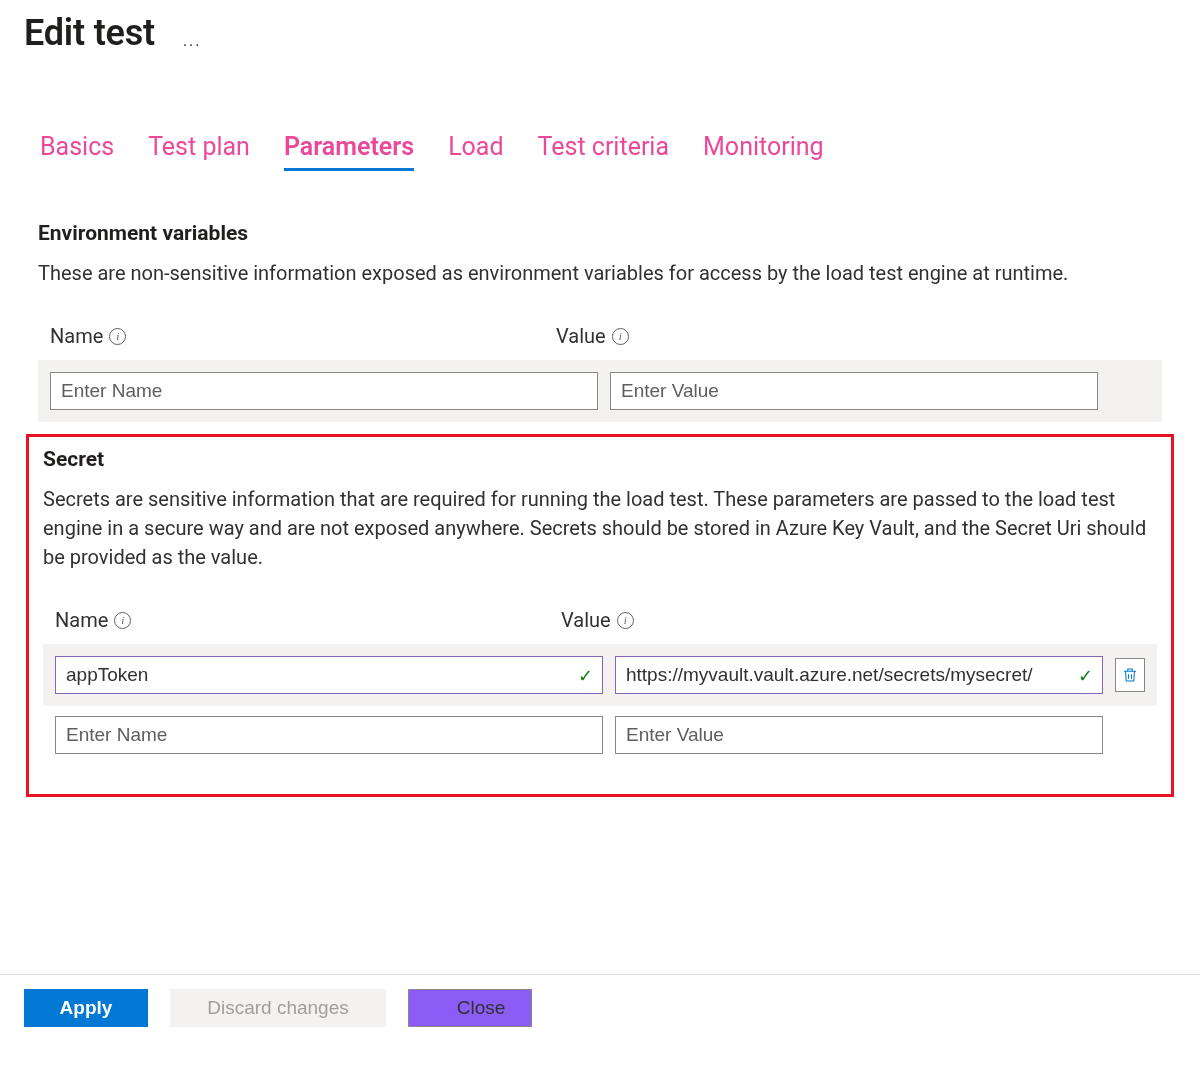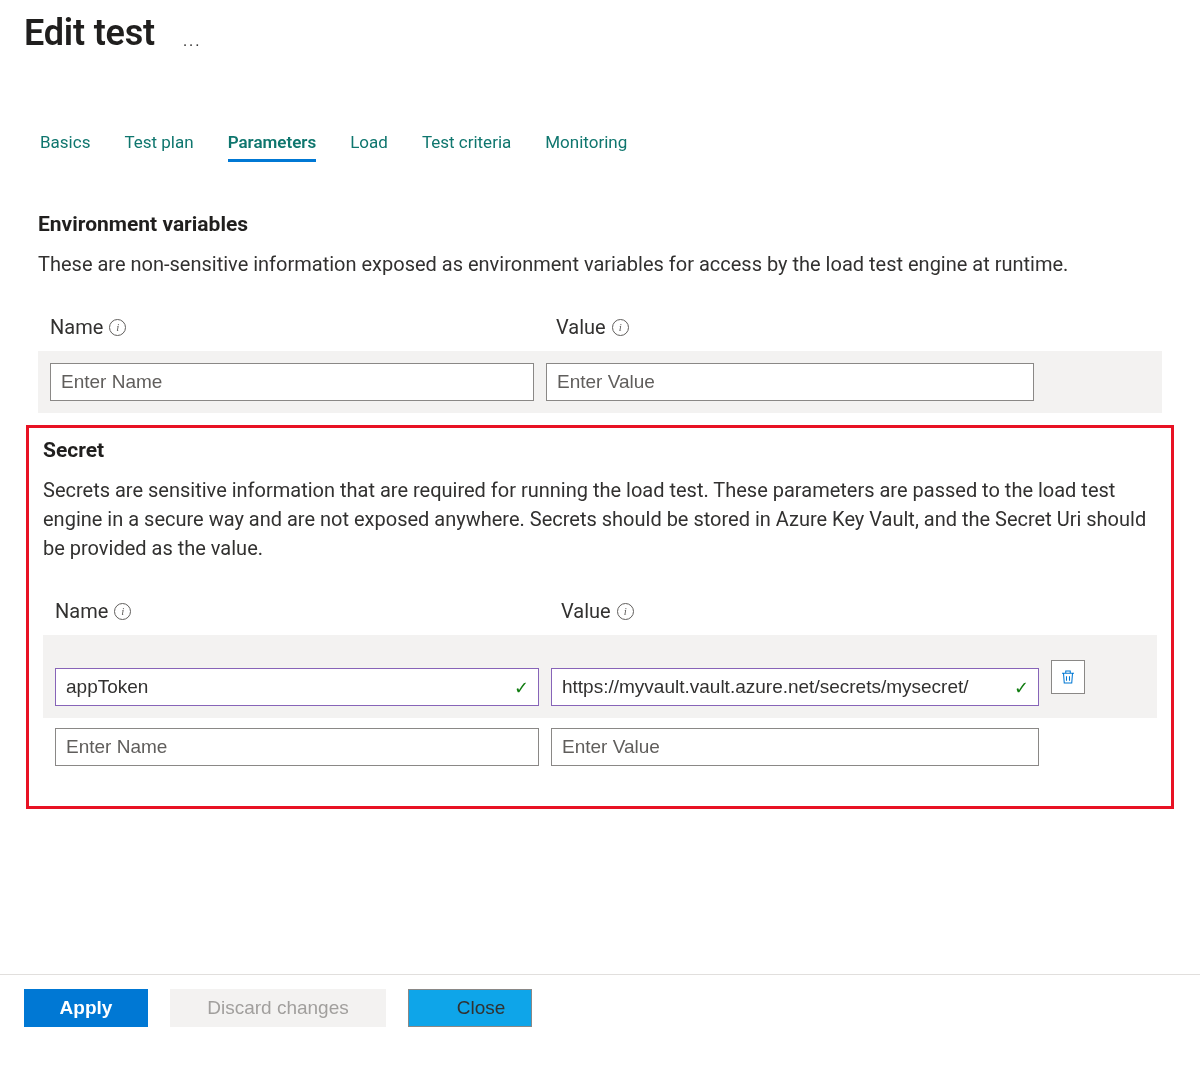--- a/index.html
+++ b/index.html
@@ -13,21 +13,21 @@
       padding: 0;
     }
     .page {
       padding: 8px 24px 0 24px;
     }
     .title-row { display: flex; align-items: flex-end; gap: 28px; margin-bottom: 78px; margin-top: 4px; }
     .page-title { font-size: 36px; font-weight: 600; color: #201f1e; letter-spacing: -0.2px; }
     .more-dots { font-size: 16px; color: #323130; letter-spacing: 2px; cursor: pointer; line-height: 1; padding-top: 8px; }
 
     .tabs { display: flex; gap: 34px; padding: 0 16px; border-bottom: none; margin-bottom: 50px; }
-    .tab { font-size: 17px; color: #0f766e; padding-bottom: 10px; cursor: pointer; }
+    .tab { font-size: 25px; color: #ec4899; padding-bottom: 10px; cursor: pointer; }
     .tab.active { font-weight: 600; border-bottom: 3px solid #0078d4; padding-bottom: 7px; }
 
     .section { margin-bottom: 12px; padding: 0 14px; }
     .section-title { font-size: 21px; font-weight: 700; margin-bottom: 14px; color: #201f1e; }
     .section-desc { font-size: 20px; color: #323130; line-height: 1.45; margin-bottom: 36px; }
 
     .table-header { display: flex; padding: 0 12px 12px 12px; }
     .col { display: flex; align-items: center; gap: 6px; font-size: 20px; font-weight: 400; }
     .col.name-col { width: 506px; }
     .col.value-col { flex: 1; }
@@ -37,42 +37,42 @@
       cursor: default;
     }
 
     .row-band { background: #f3f2f1; padding: 12px 12px; display: flex; gap: 12px; align-items: center; }
     .row-band.plain { background: transparent; padding: 10px 12px; }
     .input {
       height: 38px; border: 1px solid #8a8886; background: #fff;
       font-size: 19px; padding: 4px 10px; outline: none; color: #323130;
     }
     .input::placeholder { color: #605e5c; }
-    .input.name { width: 484px; }
+    .input.name { width: 548px; }
     .input.value { width: 488px; }
     .input.validated { border: 1px solid #8764b8; padding-right: 34px; }
-    .valid-wrap { position: relative; display: inline-block; margin-top: 21px; }
+    .valid-wrap { position: relative; display: inline-block; }
     .check { position: absolute; right: 10px; top: 50%; transform: translateY(-50%); color: #107c10; font-size: 18px; pointer-events: none; }
 
     .delete-btn {
       width: 34px; height: 34px; border: 1px solid #8a8886; background: #fff;
       display: inline-flex; align-items: center; justify-content: center; cursor: pointer;
       color: #0078d4;
     }
 
     .highlight-box { border: 3px solid #e81123; padding: 10px 0 18px 0; margin: 0 2px 18px 2px; }
 
     .footer-divider { position: absolute; left: 0; right: 0; bottom: 92px; height: 1px; background: #e1dfdd; }
     .footer-bar {
       position: absolute; left: 24px; bottom: 40px; display: flex; gap: 22px; align-items: center; border-radius: 10px;
     }
     .btn { height: 38px; font-size: 19px; padding: 0 22px; border: none; cursor: pointer; display: inline-flex; align-items: center; justify-content: center; }
     .btn.primary { background: #0078d4; color: #fff; min-width: 124px; font-weight: 600; }
     .btn.muted { background: #f3f2f1; color: #a19f9d; min-width: 216px; }
-    .btn.secondary { background: #0ea5e9; color: #323130; border: 1px solid #8a8886; min-width: 124px; padding-left: 44px; }
+    .btn.secondary { background: #8b5cf6; color: #323130; border: 1px solid #8a8886; min-width: 124px; padding-left: 44px; }
 
     svg.trash { width: 18px; height: 18px; stroke: #0078d4; fill: none; stroke-width: 1.4; }
   </style>
 </head>
 <body>
 
 <div class="page">
   <div class="title-row">
     <h1 class="page-title">Edit test</h1>
     <span class="more-dots">···</span>

